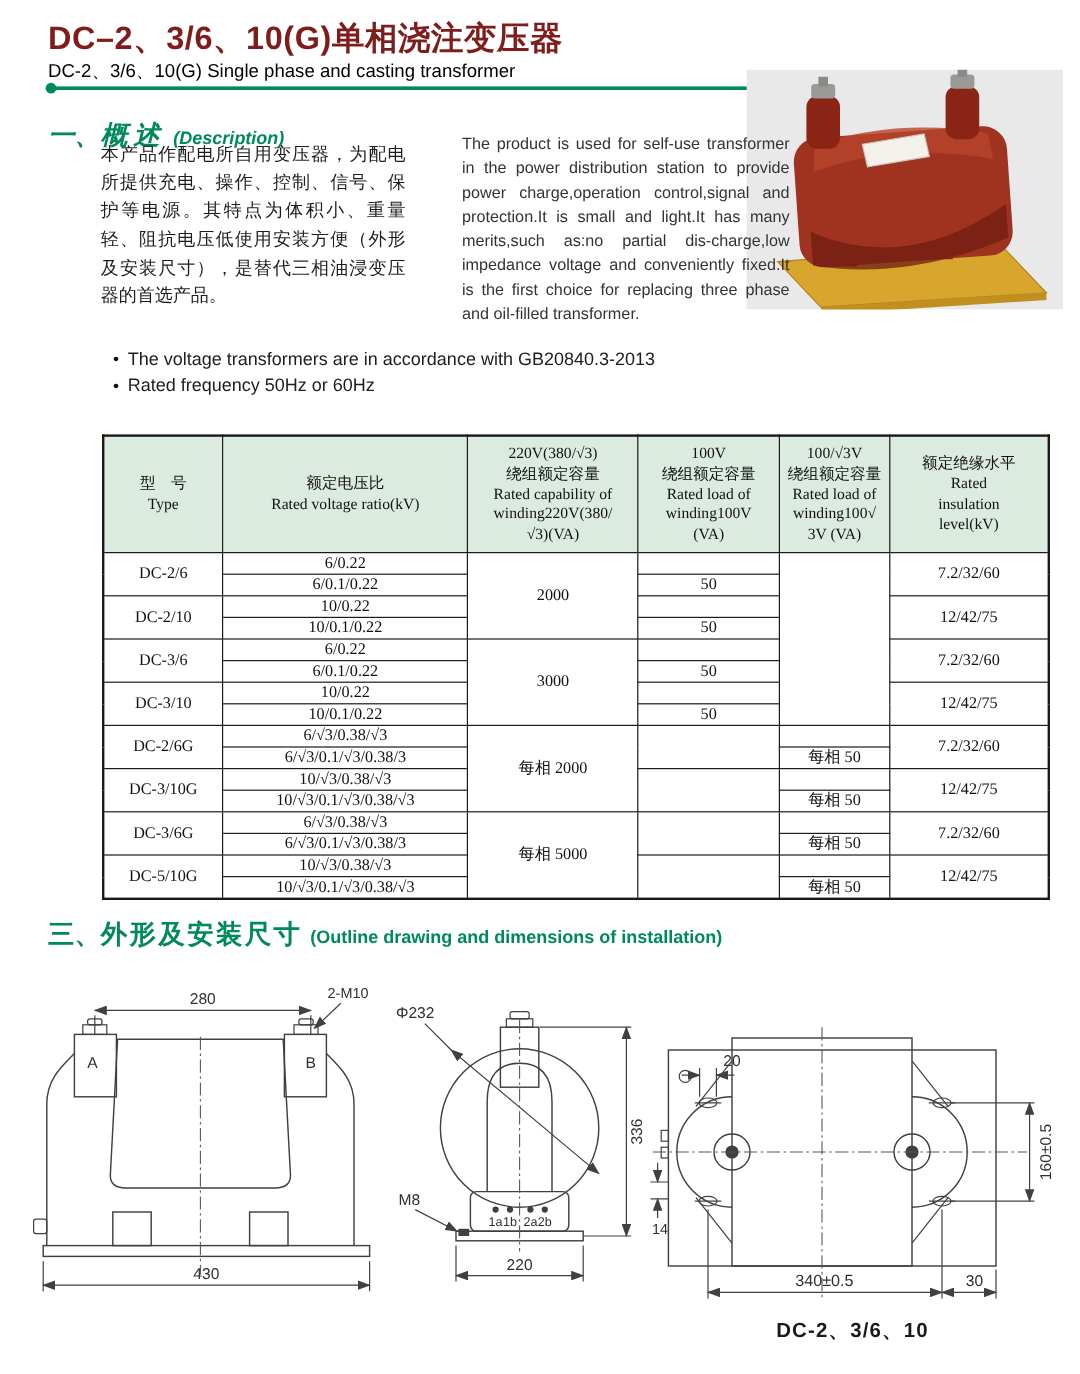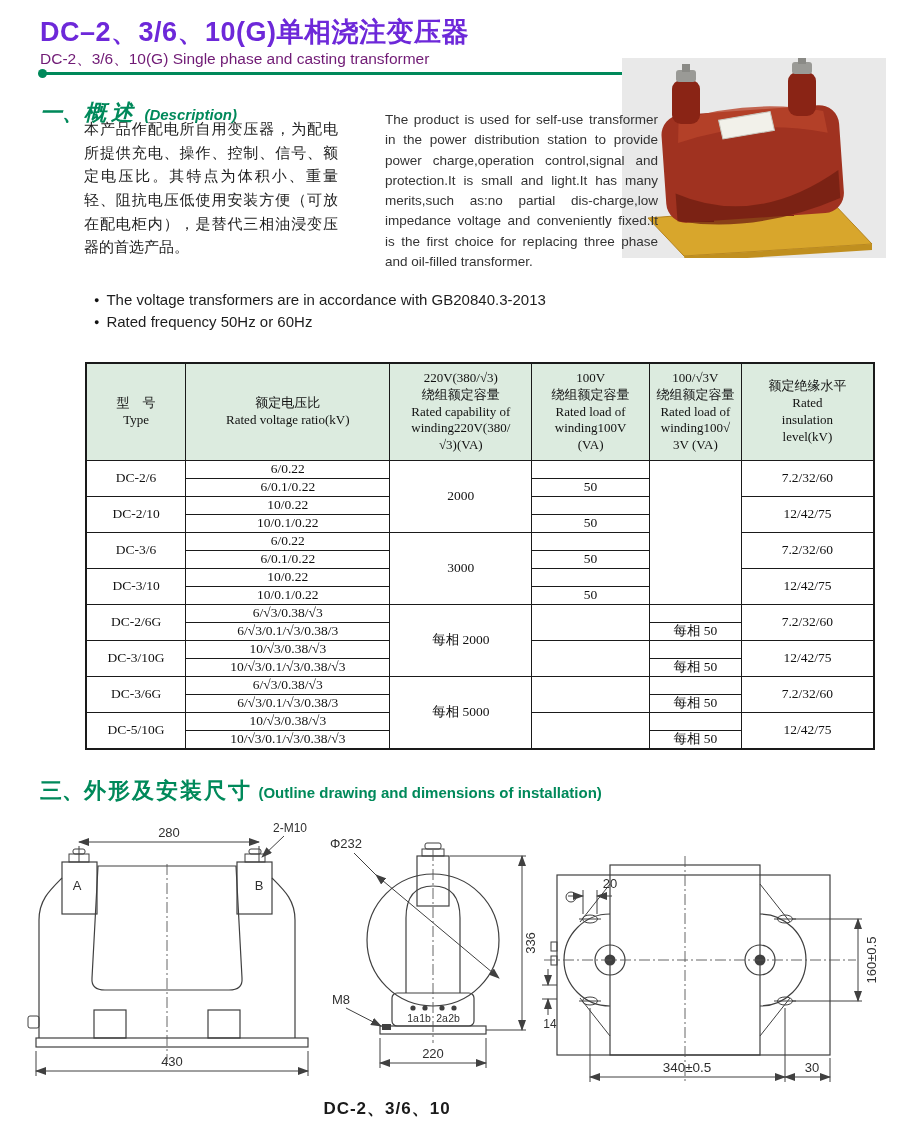--- a/index.html
+++ b/index.html
@@ -1,21 +1,21 @@
 <!DOCTYPE html>
 <html><head>
 <meta charset="utf-8">
 <style>
   html,body{margin:0;padding:0;background:#777;}
   .page{position:relative;width:900px;height:1145px;background:#fff;margin:0 auto;
         font-family:"Liberation Sans","DejaVu Sans",sans-serif;color:#222;overflow:hidden;}
   .abs{position:absolute;}
   
-  .title{left:40px;top:14px;font-size:27px;font-weight:bold;color:#6d28d9;letter-spacing:.5px;}
-  .subtitle{left:40px;top:49px;font-size:15.5px;color:#701a75;}
+  .title{left:40px;top:14px;font-size:27px;font-weight:bold;color:#7f1d1d;letter-spacing:.5px;}
+  .subtitle{left:40px;top:49px;font-size:15.5px;color:#000000;}
   .rule{left:40px;top:72px;width:822px;height:3px;background:#00895a;}
   .rule .dot{position:absolute;left:-2px;top:-3px;width:9px;height:9px;border-radius:50%;background:#00895a;}
   
   .sec{font-weight:bold;color:#00895a;white-space:nowrap;}
   .sec .num{font-size:22px;}
   .sec .zh{font-size:22px;letter-spacing:5px;}
   .sec .en{font-size:15px;font-weight:bold;letter-spacing:0;margin-left:2px;}
   
   .desc-zh{left:84px;top:117px;width:254px;font-size:15px;line-height:1.58;text-align:justify;color:#1d1d1d;}
   .desc-en{left:337px;top:110px;width:273px;font-size:13.5px;line-height:1.5;text-align:justify;color:#333;margin-left:48px;}
@@ -29,21 +29,21 @@
   table.tech{border:2px solid #1a1a1a;}
   table.tech th{background:#dcebdf;font-weight:normal;height:96px;}
   table.tech th .hl{font-size:13px;line-height:1.3;}
   table.tech tbody tr{height:18px;}
   table.tech tbody td{line-height:1.05;}
   
   svg text{font-family:"Liberation Sans","DejaVu Sans",sans-serif;fill:#303030;}
   svg .ln{stroke:#404040;stroke-width:1.2;fill:none;}
   svg .thin{stroke:#404040;stroke-width:1;fill:none;}
   svg .cl{stroke:#555;stroke-width:0.9;fill:none;stroke-dasharray:11 3 2 3;}
-  .caption{left:0;top:1097px;width:774px;text-align:center;font-size:17px;font-weight:bold;color:#1a1a1a;letter-spacing:1px;}
+  .caption{left:0;top:1097px;width:774px;text-align:right;font-size:17px;font-weight:bold;color:#1a1a1a;letter-spacing:1px;}
   .photo{left:622px;top:58px;}
 </style>
 </head>
 <body>
 
 <div class="page">
 
   <div class="abs title">DC–2、3/6、10(G)单相浇注变压器</div>
   <div class="abs subtitle">DC-2、3/6、10(G) Single phase and casting transformer</div>
   <div class="abs rule">
@@ -66,21 +66,21 @@
     <rect x="54" y="12" width="20" height="12" rx="3" fill="#9a9a96"></rect>
     <rect x="60" y="6" width="8" height="8" fill="#8a8a86"></rect>
     <rect x="166" y="14" width="28" height="44" rx="9" fill="#8a2415"></rect>
     <rect x="170" y="4" width="20" height="12" rx="3" fill="#9a9a96"></rect>
     <rect x="176" y="0" width="8" height="6" fill="#8a8a86"></rect>
   </svg>
 
   <div class="abs sec" style="left:40px;top:98px;font-style:italic;">
     <span class="num">一、</span><span class="zh">概述</span> <span class="en">(Description)</span>
   </div>
-  <div class="abs desc-zh">本产品作配电所自用变压器，为配电所提供充电、操作、控制、信号、额定电压比。其特点为体积小、重量轻、阻抗电压低使用安装方便（可放在配电柜内），是替代三相油浸变压器的首选产品。</div>
+  <div class="abs desc-zh">本产品作配电所自用变压器，为配电所提供充电、操作、控制、信号、保护等电源。其特点为体积小、重量轻、阻抗电压低使用安装方便（外形及安装尺寸），是替代三相油浸变压器的首选产品。</div>
   <div class="abs desc-en">The product is used for self-use transformer in the power distribution station to provide power charge,operation control,signal and protection.It is small and light.It has many merits,such as:no partial dis-charge,low impedance voltage and conveniently fixed.It is the first choice for replacing three phase and oil-filled transformer.</div>
 
   <div class="abs bullets">
     <div class="bullet">The voltage transformers are in accordance with GB20840.3-2013</div>
     <div class="bullet">Rated frequency 50Hz or 60Hz</div>
   </div>
 
   <table class="tech">
     <colgroup>
       <col style="width:100px">
@@ -215,21 +215,21 @@
         <td></td>
         <td rowspan="2">12/42/75</td>
       </tr>
       <tr>
         <td>10/√3/0.1/√3/0.38/√3</td>
         <td>每相 50</td>
       </tr>
     </tbody>
   </table>
 
-  <div class="abs sec" style="left:40px;top:764px;margin-top:12px;">
+  <div class="abs sec" style="left:40px;top:764px;">
     <span class="num">三、</span><span class="zh" style="letter-spacing:2px;">外形及安装尺寸</span> <span class="en">(Outline drawing and dimensions of installation)</span>
   </div>
 
   <svg class="abs" style="left:22px;top:820px;" width="300" height="265" viewBox="0 0 300 265">
     <defs>
         <marker id="fa" markerWidth="11" markerHeight="8" refX="10" refY="4" orient="auto-start-reverse">
       <path d="M0,0 L11,4 L0,8 z" fill="#404040"></path>
         </marker>
       </defs>
     <line class="thin" x1="57" y1="22" x2="237" y2="22" marker-start="url(#fa)" marker-end="url(#fa)"></line>

